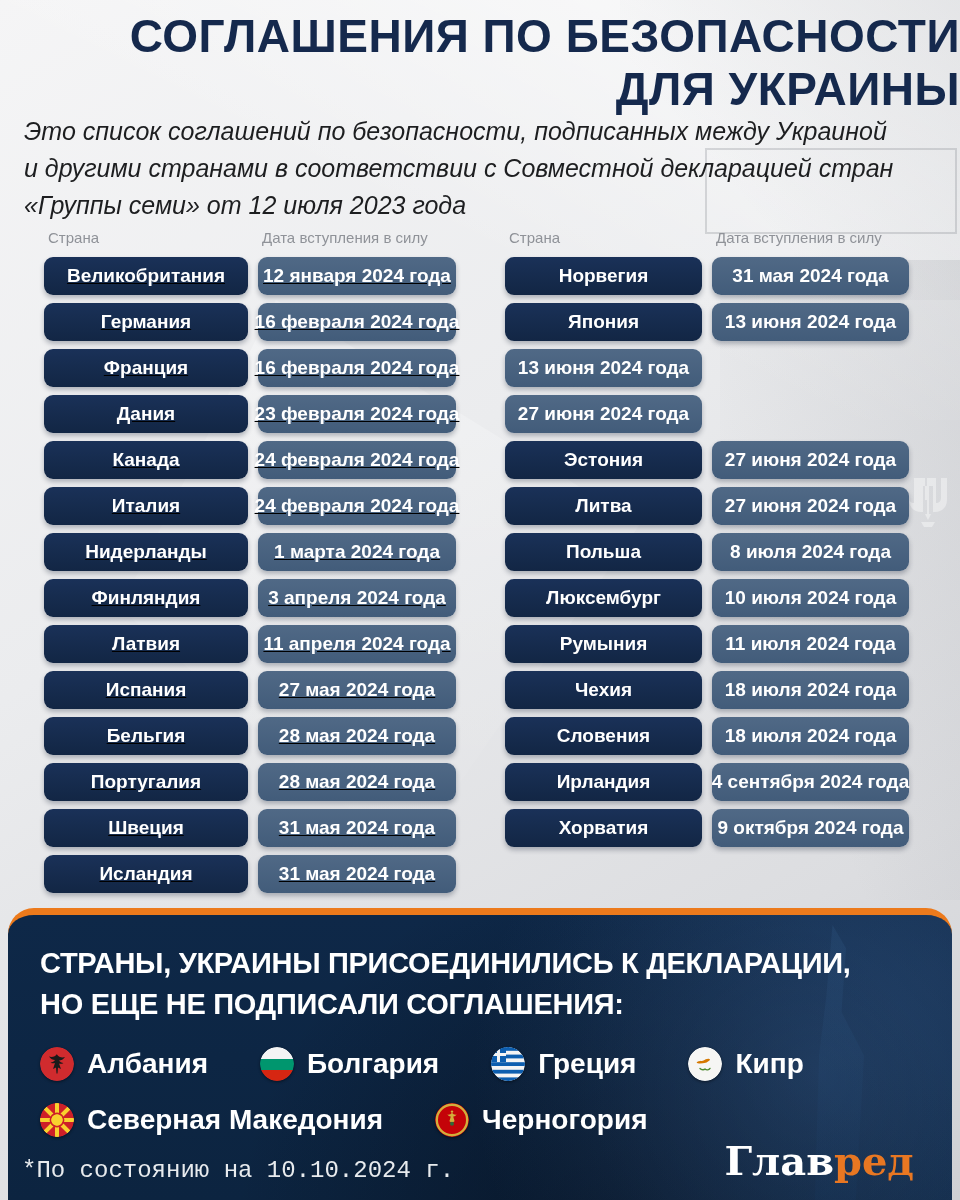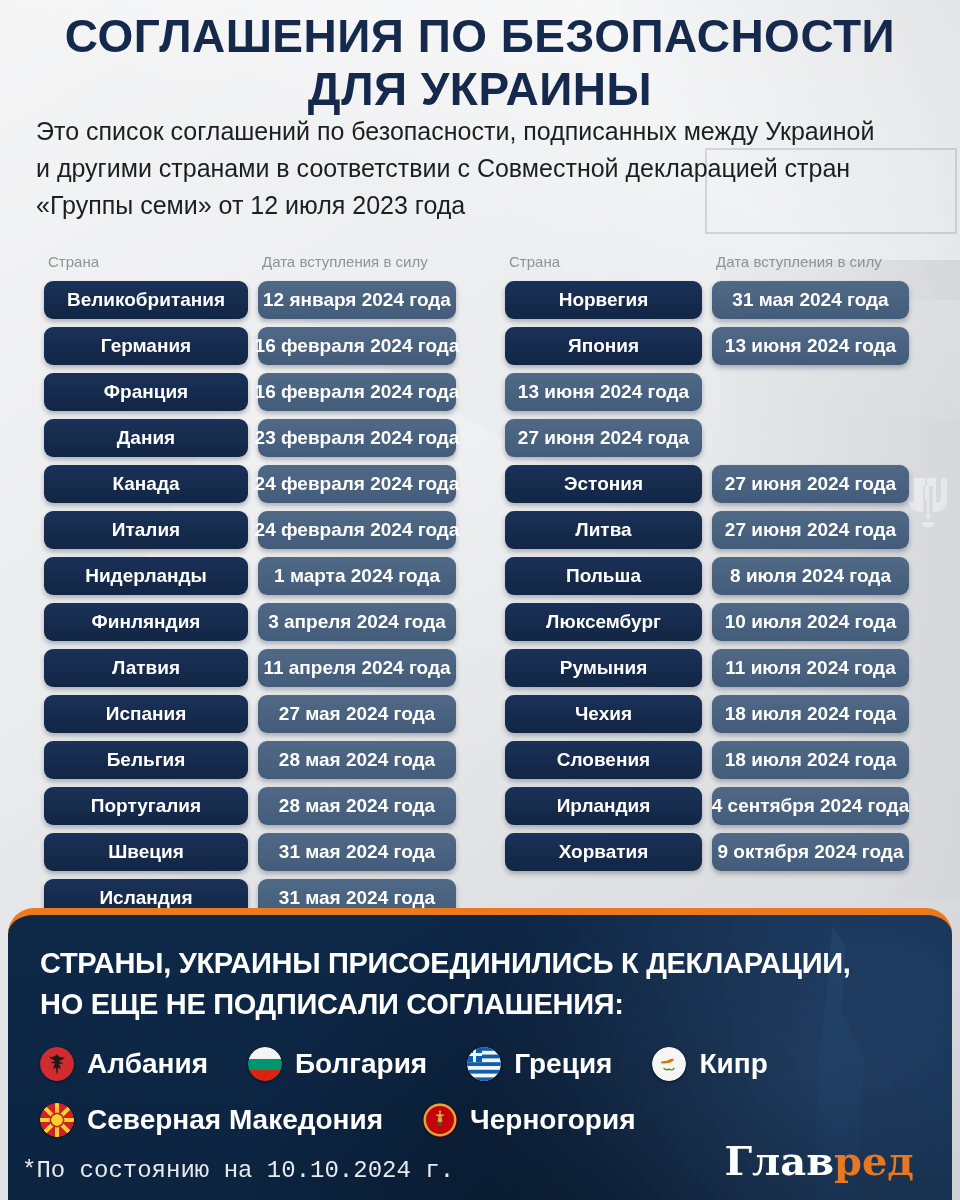--- a/index.html
+++ b/index.html
@@ -17,37 +17,37 @@
   .facet3{left:120px;top:300px;width:520px;height:560px;opacity:.35;
     background:linear-gradient(180deg,rgba(255,255,255,.8),rgba(255,255,255,0));
     clip-path:polygon(30% 0,100% 40%,55% 100%,0 55%);}
   .facet4{right:0;top:260px;width:240px;height:640px;
     background:linear-gradient(250deg,rgba(120,124,132,.16) 0%,rgba(120,124,132,0) 70%);}
   .frame-ghost{position:absolute;left:705px;top:148px;width:248px;height:82px;
     border:2px solid rgba(130,134,140,.28);pointer-events:none;}
   .trident-ghost{position:absolute;left:905px;top:476px;opacity:.55;pointer-events:none;}
 
   
-  .title{position:absolute;top:10px;left:0;width:960px;text-align:center;
+  .title{position:absolute;top:10px;left:0;width:960px;text-align:right;
     font-size:46px;line-height:53px;font-weight:800;color:#15294d;letter-spacing:.5px;}
-  .intro{position:absolute;top:113px;left:36px;width:890px;
-    font-size:25px;line-height:37px;color:#1d1e20;}
+  .intro{position:absolute;top:113px;left:24px;width:890px;
+    font-size:25px;line-height:37px;color:#1d1e20;font-style:italic;}
 
   
   .col{position:absolute;top:228px;}
   .col-left{left:44px;width:412px;}
   .col-right{left:505px;width:404px;}
   .col-head{display:grid;column-gap:10px;font-size:15px;color:#8f9298;
     margin-bottom:9px;line-height:20px;}
   .col-left .col-head{grid-template-columns:204px 198px;}
   .col-right .col-head{grid-template-columns:197px 197px;}
-  .col-head span{padding-left:4px;margin-top:24px;}
+  .col-head span{padding-left:4px;}
   .rows{display:flex;flex-direction:column;gap:8px;}
   .t-row{display:grid;column-gap:10px;height:38px;}
-  .col-left .t-row{grid-template-columns:204px 198px;}
+  .col-left .t-row{grid-template-columns:204px 198px;text-decoration:underline;}
   .col-right .t-row{grid-template-columns:197px 197px;text-align:right;}
   .pill{display:flex;align-items:center;justify-content:center;border-radius:9px;
     color:#fff;font-weight:700;font-size:19px;white-space:nowrap;
     box-shadow:0 3px 5px rgba(25,35,55,.30);}
   .pill-country{background:linear-gradient(180deg,#1a3158 0%,#122644 100%);}
   .pill-date{background:linear-gradient(180deg,#506986 0%,#425c7a 100%);}
 
   
   .panel{position:absolute;left:8px;right:8px;top:908px;bottom:0;
     background:linear-gradient(180deg,#0e2848 0%,#0c2440 100%);
@@ -56,21 +56,21 @@
     background:
       radial-gradient(circle at 86% 55%,rgba(62,98,145,.35),transparent 42%),
       radial-gradient(circle at 64% 115%,rgba(5,12,24,.55),transparent 55%),
       radial-gradient(circle at 98% 20%,rgba(40,70,110,.30),transparent 40%);}
   .statue-ghost{position:absolute;right:70px;top:10px;width:90px;height:290px;opacity:.22;
     background:linear-gradient(180deg,#35608f,#16355c);
     clip-path:polygon(45% 0,60% 8%,55% 30%,80% 45%,70% 100%,25% 100%,30% 45%,38% 25%);}
   .panel-heading{position:relative;margin:28px 32px 0;color:#fff;
     font-size:29px;line-height:41px;font-weight:800;letter-spacing:-.3px;}
   .flag-rows{position:relative;margin:22px 32px 0;display:flex;flex-direction:column;gap:22px;}
-  .flag-row{display:flex;gap:40px;}
+  .flag-row{display:flex;gap:52px;}
   .flag-item{display:flex;align-items:center;gap:13px;color:#fff;
     font-size:28px;font-weight:700;white-space:nowrap;}
   .flag{width:34px;height:34px;flex:none;border-radius:50%;overflow:hidden;
     box-shadow:0 1px 3px rgba(0,0,0,.45);}
   .flag svg{display:block;}
   .note{position:absolute;left:14px;bottom:16px;color:#e8ebee;font-size:24px;font-family:Liberation Mono, monospace;}
   .logo{position:absolute;right:38px;bottom:16px;
     font-family:"DejaVu Serif","Liberation Serif",serif;font-weight:700;font-size:40px;color:#fff;}
   .logo-accent{color:#e87722;}
 </style>

